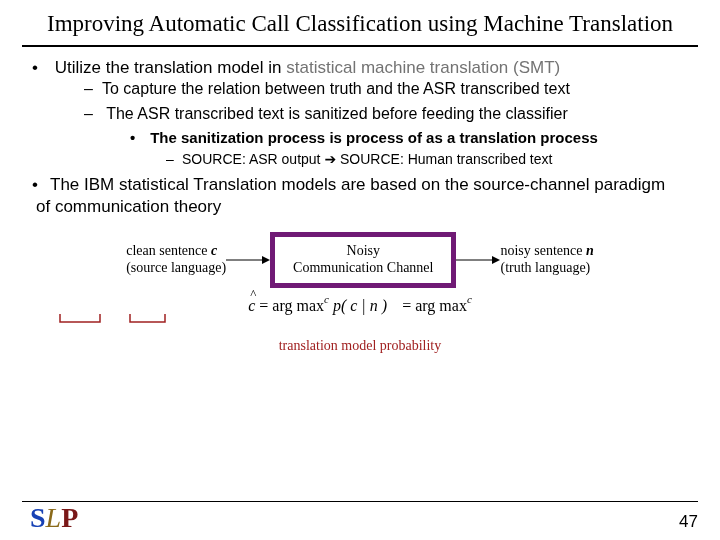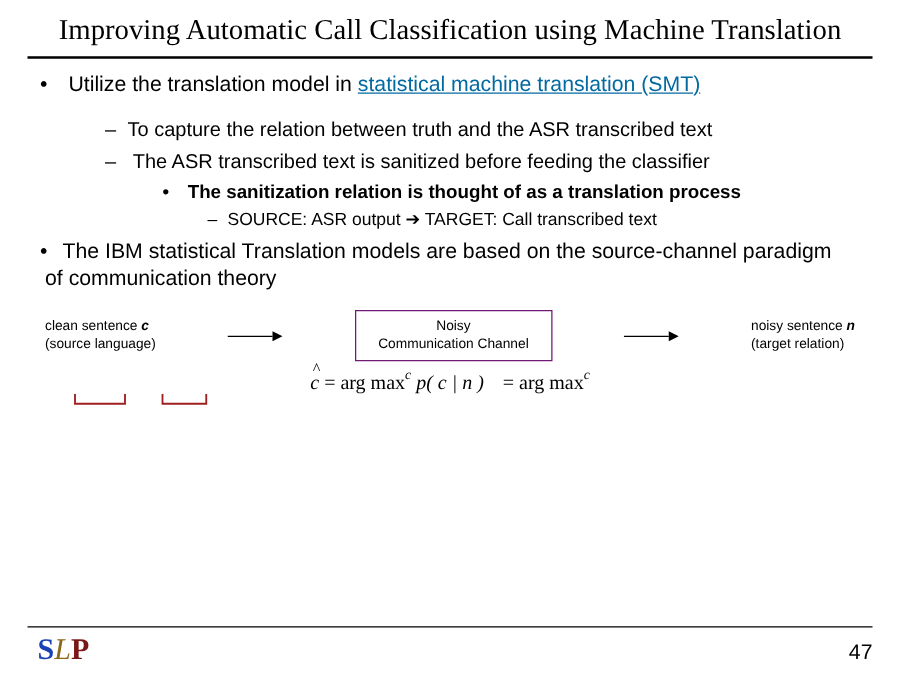--- a/index.html
+++ b/index.html
@@ -32,53 +32,53 @@
   ul.bullets, ul.dashes, ul.sub-bullets, ul.sub-dashes {
     list-style: none;
   }
   ul.bullets > li { margin-bottom: 6px; }
   ul.bullets > li::before {
     content: "•";
     display: inline-block;
     width: 18px;
     margin-left: -4px;
   }
-  ul.dashes { margin-left: 34px; margin-top: 16px; font-size: 16px; }
+  ul.dashes { margin-left: 34px; margin-top: 0; font-size: 16px; }
   ul.dashes > li { margin-bottom: 4px; }
   ul.dashes > li::before {
     content: "–";
     display: inline-block;
     width: 18px;
   }
   ul.sub-bullets { margin-left: 46px; margin-top: 4px; font-size: 15px; font-weight: bold; }
   ul.sub-bullets > li::before {
     content: "•";
     display: inline-block;
     width: 16px;
   }
   ul.sub-dashes { margin-left: 36px; margin-top: 2px; font-size: 14px; font-weight: normal; }
   ul.sub-dashes > li::before {
     content: "–";
     display: inline-block;
     width: 16px;
   }
   .indent-wrap { padding-left: 14px; }
-  .smt-link { color: #0369a1; text-decoration: underline; }
+  .smt-link { color: #737373; }
   .diagram {
     display: flex;
     align-items: center;
-    justify-content: space-between;
+    justify-content: center;
     padding: 8px 36px 0;
-    font-family: Liberation Sans, sans-serif;
-    font-size: 11px;
+    font-family: Liberation Serif, serif;
+    font-size: 14px;
   }
   .dg-text { text-align: left; line-height: 1.2; }
   .dg-text .var { font-style: italic; font-weight: bold; }
   .dg-box {
-    border: 1px solid #701a75;
+    border: 5px solid #701a75;
     padding: 6px 18px;
     text-align: center;
     line-height: 1.2;
   }
   .arrow-svg { flex: 0 0 44px; }
   .eq {
     text-align: center;
     font-family: "Times New Roman", serif;
     font-size: 16px;
     margin-top: 6px;
@@ -114,21 +114,21 @@
     left: 22px; right: 22px;
     bottom: 38px;
     border: none;
     border-top: 1px solid #000;
   }
   .logo {
     position: absolute;
     left: 30px;
     bottom: 6px;
     font-family: "Times New Roman", serif;
-    font-size: 24px;
+    font-size: 28px;
   }
   .logo .s { color: #1842b5; font-weight: bold; }
   .logo .l { color: #8a6a1a; font-style: italic; }
   .logo .p { color: #7a1818; font-weight: bold; }
   .page-num {
     position: absolute;
     right: 22px;
     bottom: 8px;
     font-size: 17px;
     margin-left: 36px;
@@ -146,23 +146,23 @@
   <ul class="bullets">
     <li>
       <span>Utilize the translation model in </span><span class="smt-link">statistical machine translation (SMT)</span>
       <div class="indent-wrap">
         <ul class="dashes">
           <li>To capture the relation between truth and the ASR transcribed text</li>
           <li>
             <span>The ASR transcribed text is sanitized before feeding the classifier</span>
             <ul class="sub-bullets">
               <li>
-                <span>The sanitization relation is thought of as a translation process</span>
+                <span>The sanitization process is process of as a translation process</span>
                 <ul class="sub-dashes">
-                  <li>SOURCE: ASR output ➔ TARGET: Call transcribed text</li>
+                  <li>SOURCE: ASR output ➔ SOURCE: Human transcribed text</li>
                 </ul>
               </li>
             </ul>
           </li>
         </ul>
       </div>
     </li>
     <li>The IBM statistical Translation models are based on the source-channel paradigm of communication theory</li>
   </ul>
 </div>
@@ -179,21 +179,21 @@
   <div class="dg-box">
     <span>Noisy</span><br>
     <span>Communication Channel</span>
   </div>
   <svg class="arrow-svg" width="44" height="14">
     <line x1="0" y1="7" x2="36" y2="7" stroke="#000" stroke-width="1"></line>
     <polygon points="36,3 44,7 36,11" fill="#000"></polygon>
   </svg>
   <div class="dg-text">
     <span>noisy sentence </span><span class="var">n</span><br>
-    <span>(target relation)</span>
+    <span>(truth language)</span>
   </div>
 </div>
 
 <div class="eq">
   <div class="eq-row">
     <span class="hat"><i>c</i></span>
     <span>=</span>
     <span class="eq-stack">
       <span>arg max</span>
       <span class="sub"><i>c</i></span>
@@ -209,20 +209,21 @@
     </span>
   </div>
 </div>
 
 <svg class="marks" viewBox="0 0 240 18">
   <polyline points="60,0 60,8 100,8 100,0" fill="none" stroke="#a02020" stroke-width="1.5"></polyline>
   <polyline points="130,0 130,8 165,8 165,0" fill="none" stroke="#a02020" stroke-width="1.5"></polyline>
 </svg>
 
 <div class="labels-row">
+  <span>translation model probability</span>
 </div>
 
 <hr class="footer-rule">
 <div class="logo">
   <span class="s">S</span><span class="l">L</span><span class="p">P</span>
 </div>
 <div class="page-num">47</div>
 
 
 

